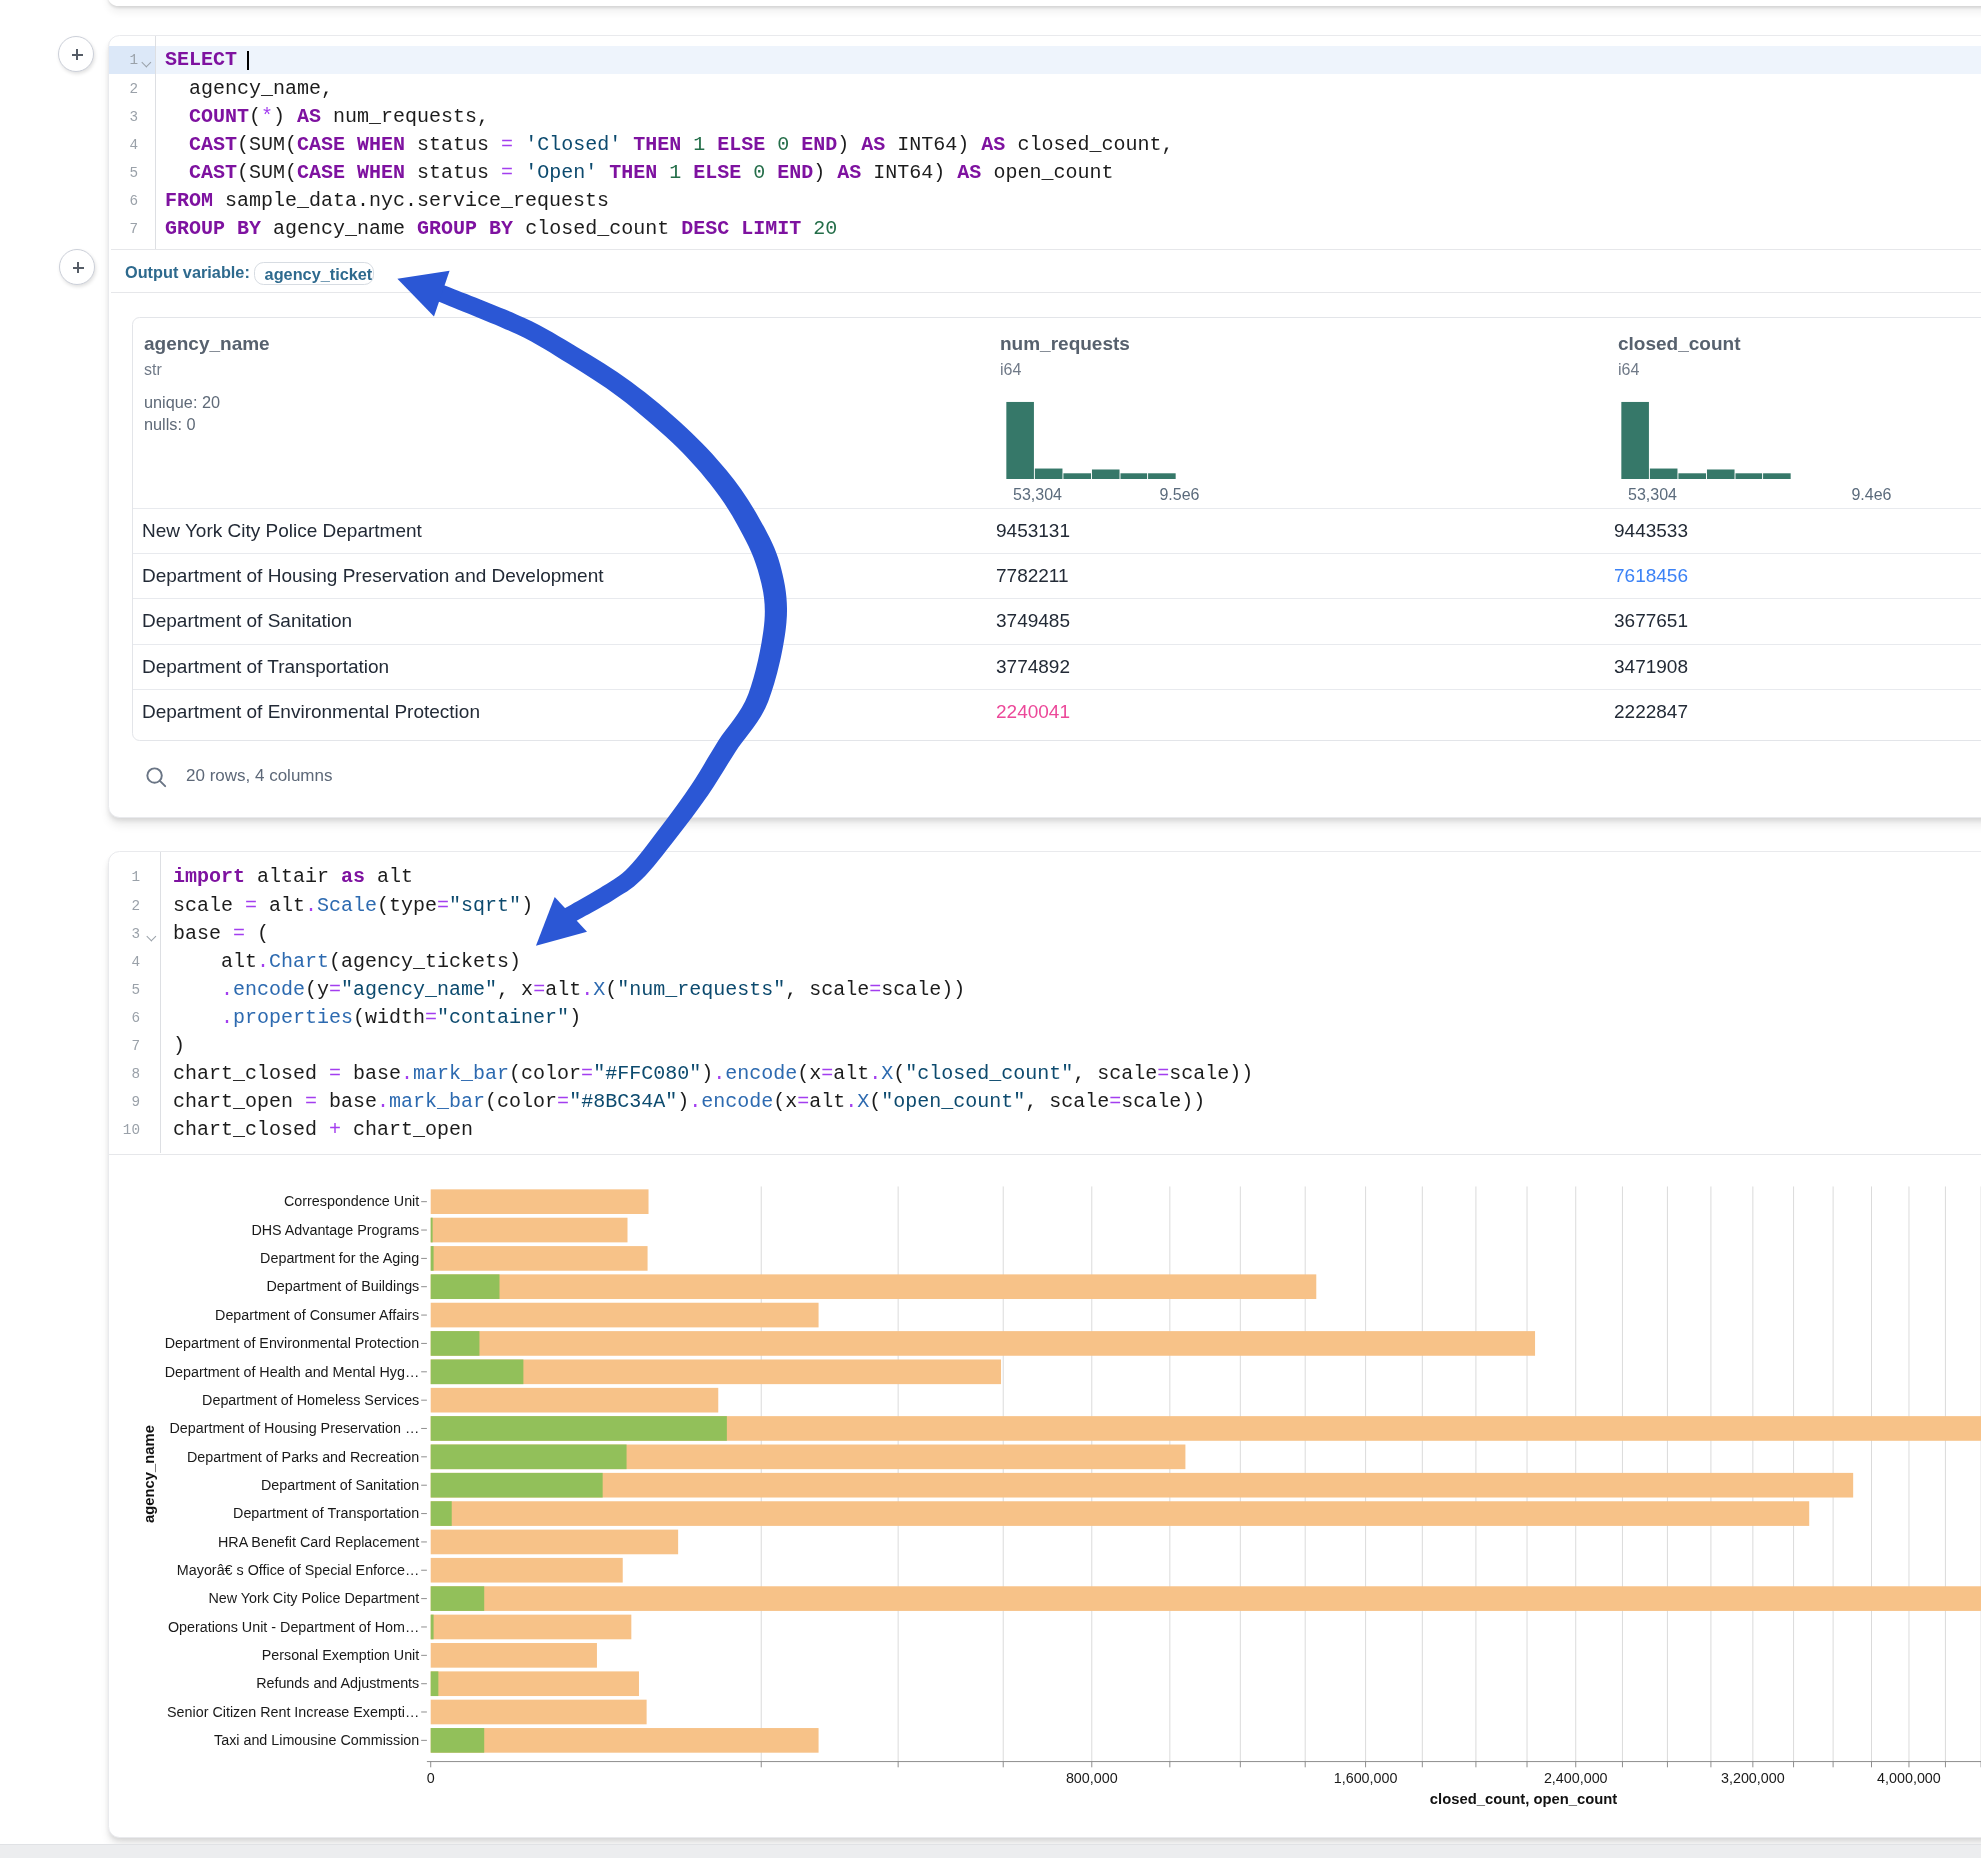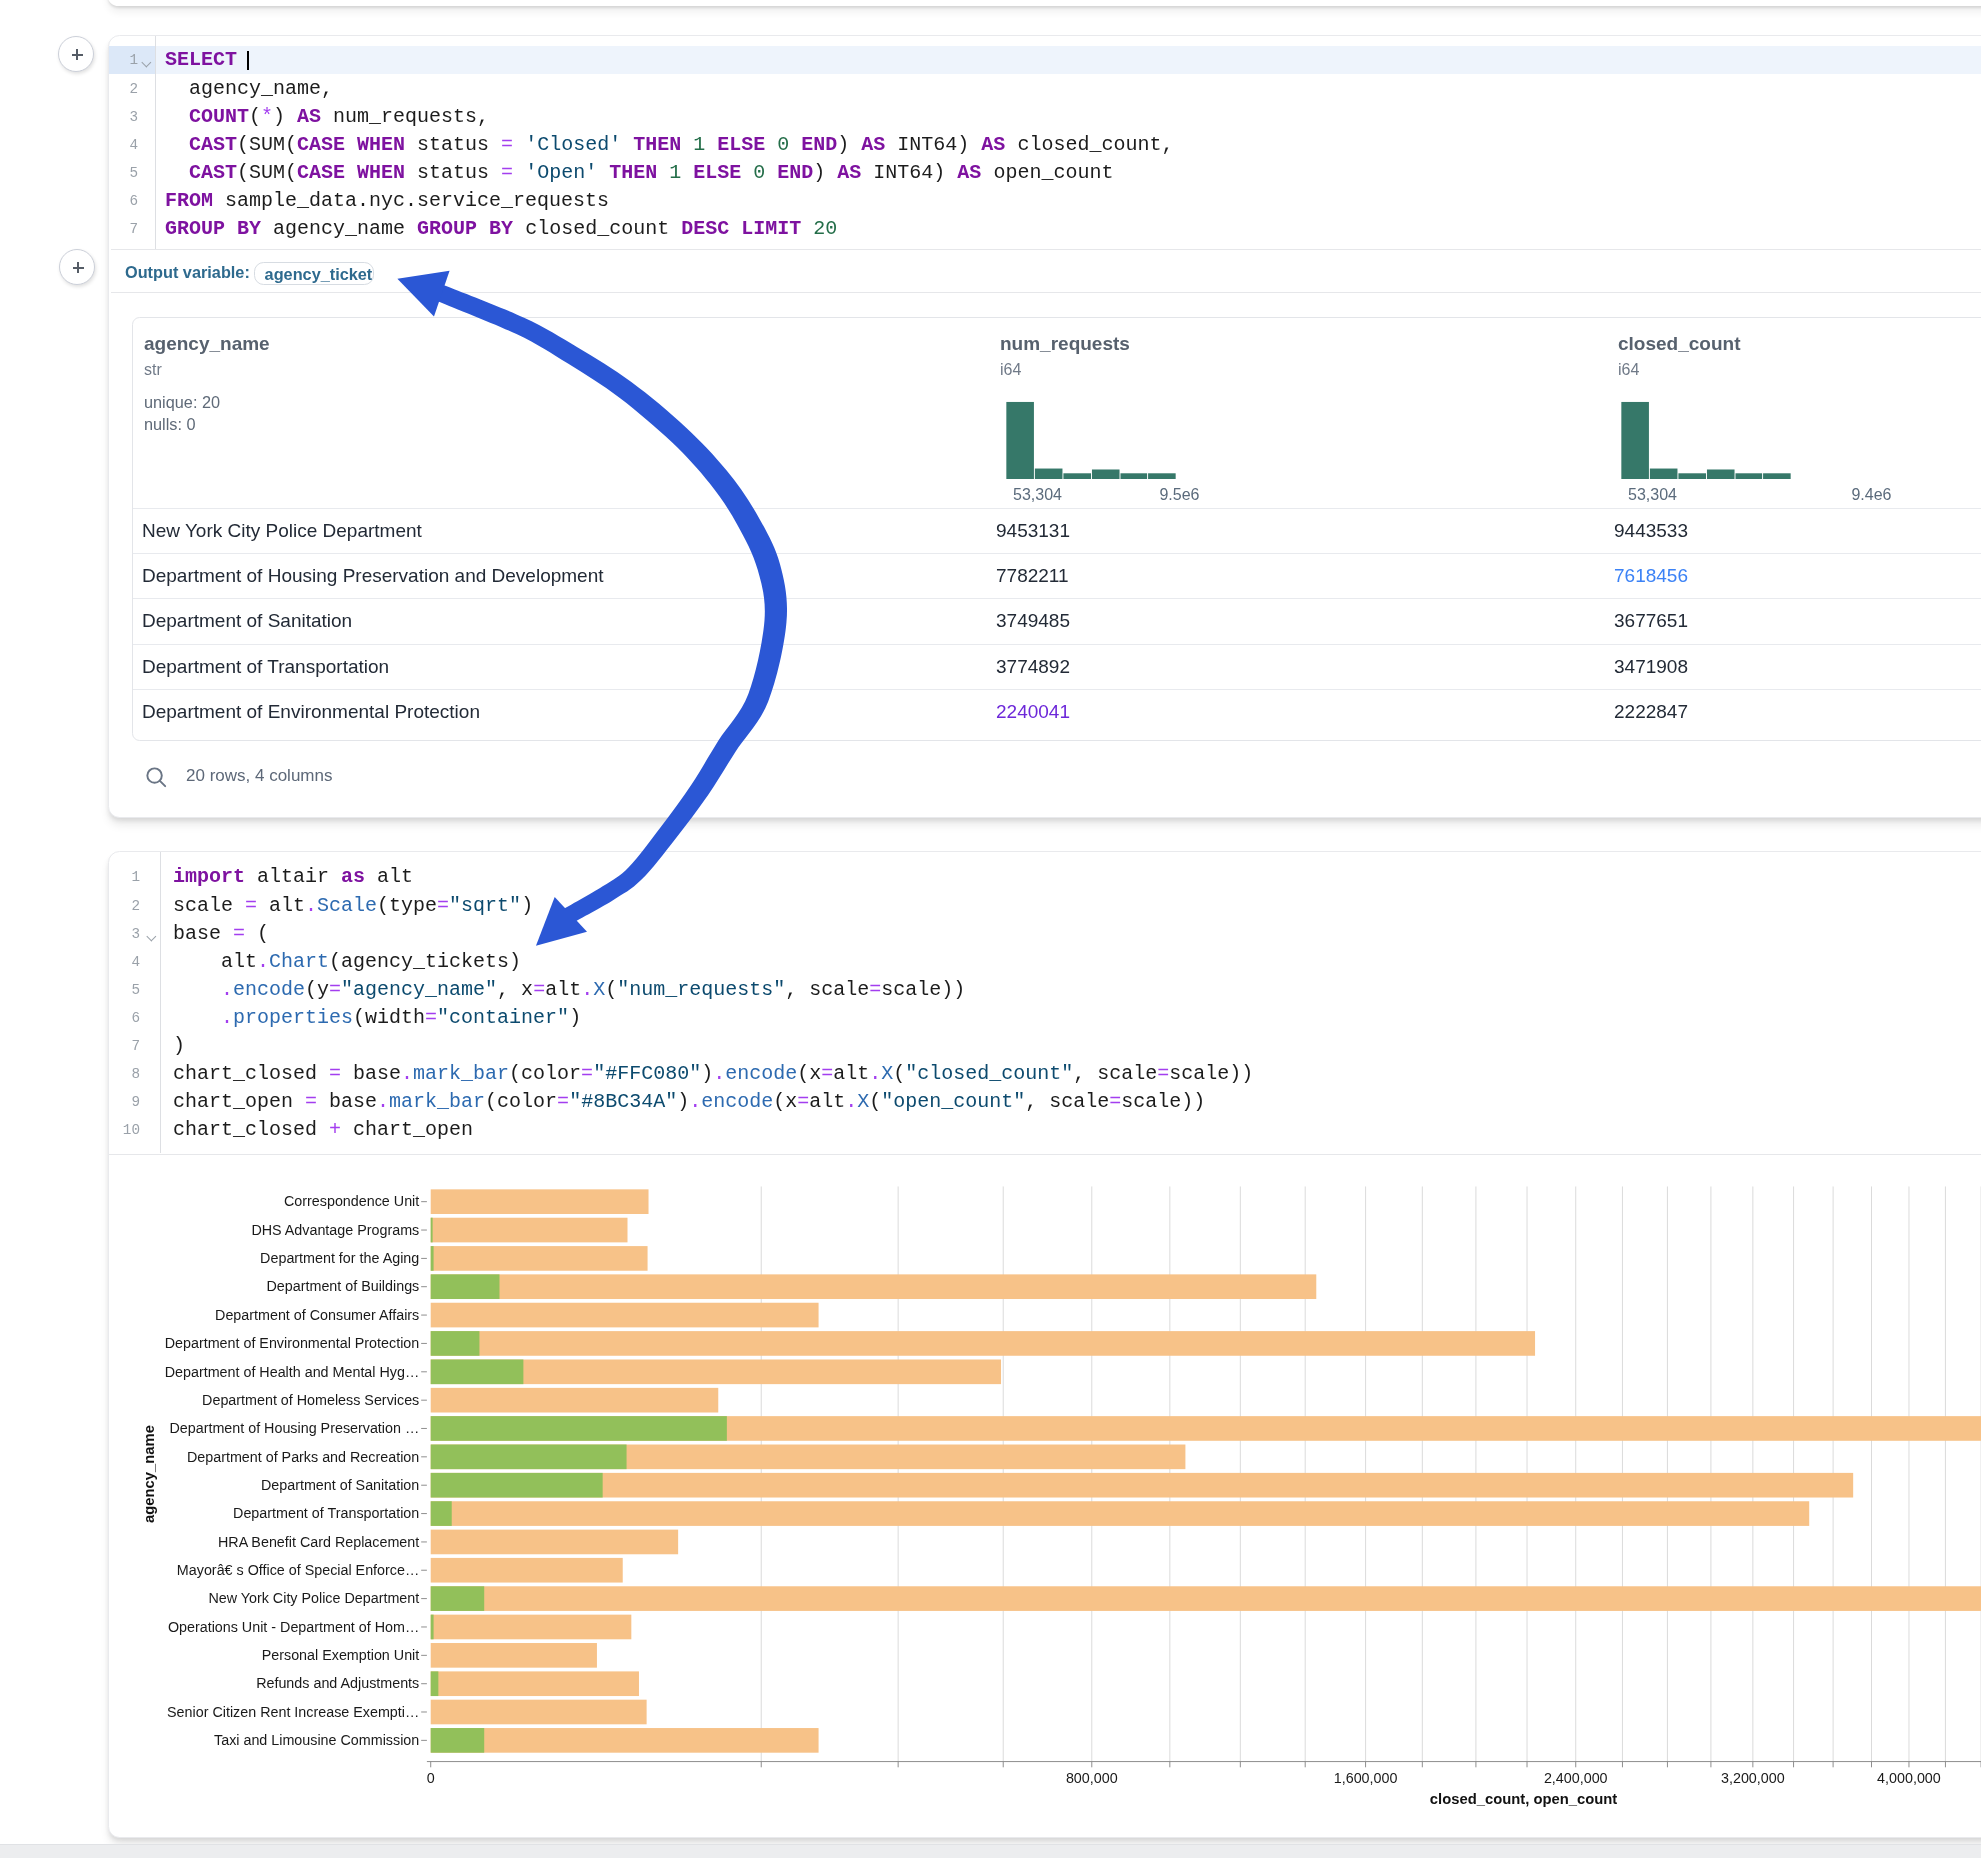--- a/index.html
+++ b/index.html
@@ -100,21 +100,21 @@
 <div class="abs" style="left:133px; top:598px; width:1862px; height:1px; background:#e8eaee;"></div>
 <div class="abs" style="left:142px; top:610px; font-size:19px; color:#222a36;">Department of Sanitation</div>
 <div class="abs" style="left:996px; top:610px; font-size:19px; color:#222a36;">3749485</div>
 <div class="abs" style="left:1614px; top:610px; font-size:19px; color:#222a36;">3677651</div>
 <div class="abs" style="left:133px; top:644px; width:1862px; height:1px; background:#e8eaee;"></div>
 <div class="abs" style="left:142px; top:656px; font-size:19px; color:#222a36;">Department of Transportation</div>
 <div class="abs" style="left:996px; top:656px; font-size:19px; color:#222a36;">3774892</div>
 <div class="abs" style="left:1614px; top:656px; font-size:19px; color:#222a36;">3471908</div>
 <div class="abs" style="left:133px; top:689px; width:1862px; height:1px; background:#e8eaee;"></div>
 <div class="abs" style="left:142px; top:701px; font-size:19px; color:#222a36;">Department of Environmental Protection</div>
-<div class="abs" style="left:996px; top:701px; font-size:19px; color:#6d28d9;">2240041</div>
+<div class="abs" style="left:996px; top:701px; font-size:19px; color:#ec4899;">2240041</div>
 <div class="abs" style="left:1614px; top:701px; font-size:19px; color:#222a36;">2222847</div>
 
 <svg class="abs" style="left:143px; top:764px;" width="27" height="27" viewBox="0 0 28 28">
     <circle cx="12" cy="12" r="7.5" fill="none" stroke="#6a7585" stroke-width="2"></circle>
     <line x1="17.5" y1="17.5" x2="23" y2="23" stroke="#6a7585" stroke-width="2" stroke-linecap="round"></line>
   </svg>
 <div class="abs" style="left:186px; top:766px; font-size:17px; color:#5d6878;">20 rows, 4 columns</div>
 
 <div class="cell" style="left:108px; top:851px; width:1902px; height:987px;"></div>
 <div class="gline" style="left:160px; top:852px; height:301px;"></div>

